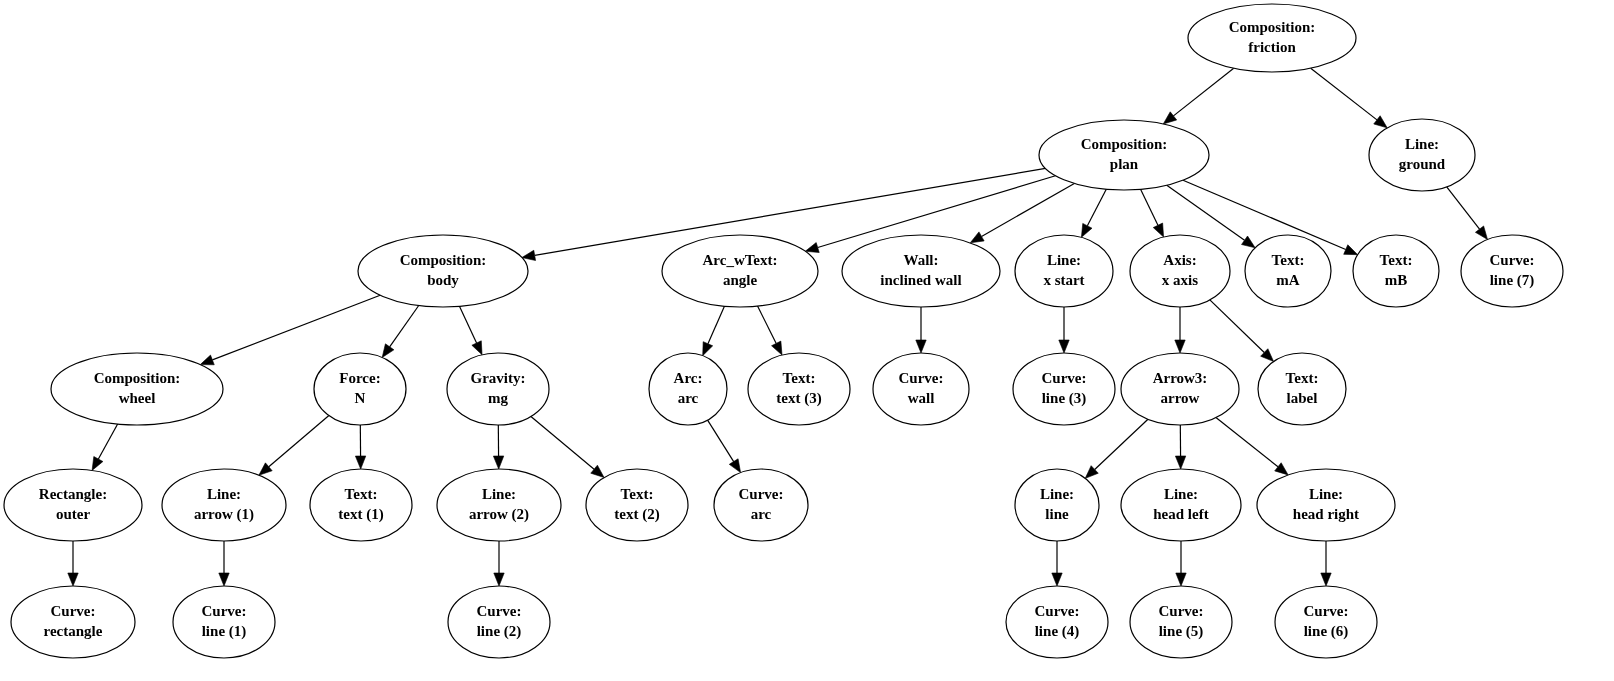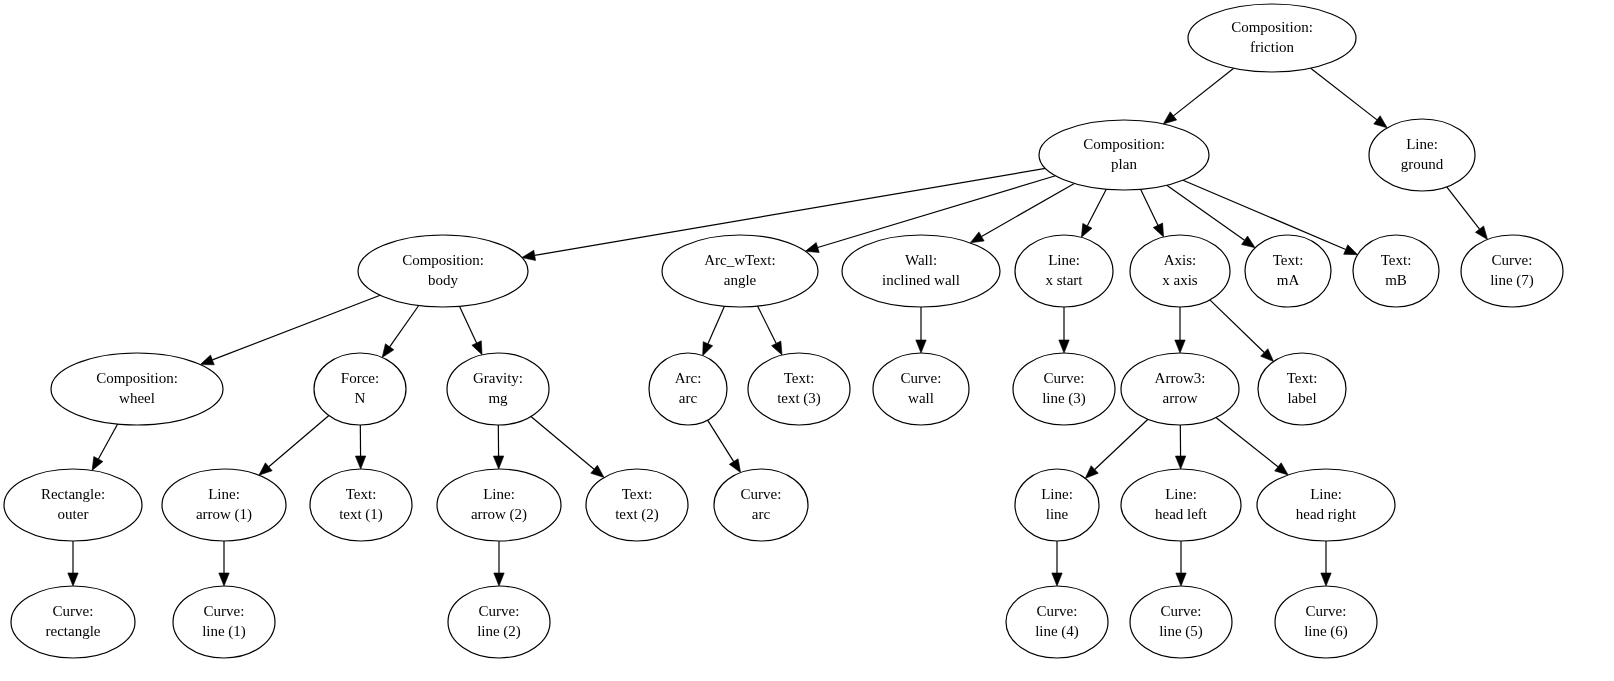--- a/index.html
+++ b/index.html
@@ -6,20 +6,21 @@
     margin: 0;
     padding: 0;
     background: #ffffff;
   }
   #canvas-wrap {
     position: relative;
     width: 1614px;
     height: 681px;
     background: #ffffff;
     overflow: hidden;
+    font-weight: bold;
   }
   svg#graph {
     display: block;
     width: 1614px;
     height: 681px;
     background: #ffffff;
   }
   .node-ellipse {
     fill: #ffffff;
     stroke: #000000;

